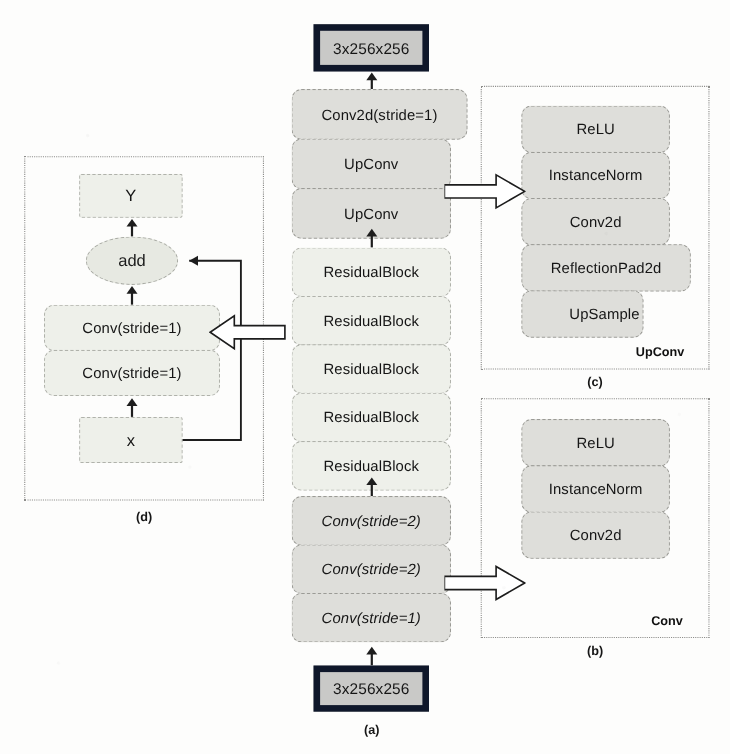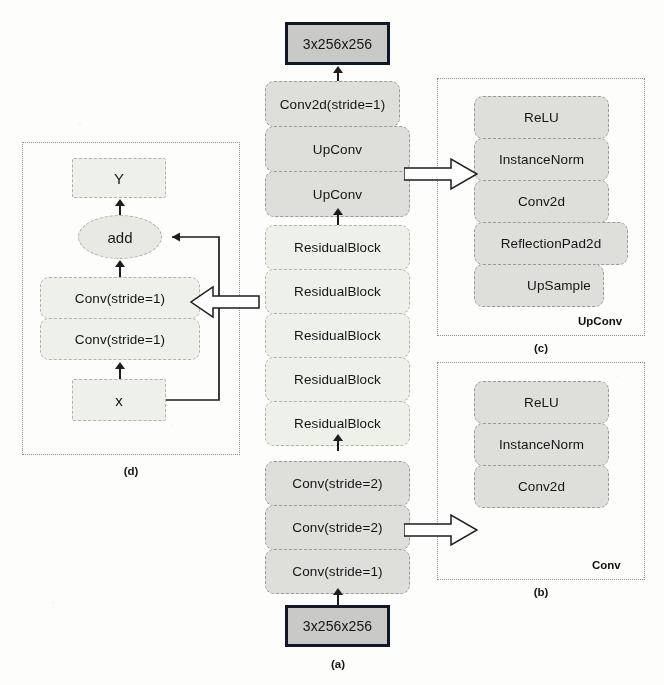--- a/index.html
+++ b/index.html
@@ -43,21 +43,21 @@
     justify-content: center;
     text-align: center;
     font-size: 13.5px;
     letter-spacing: .1px;
     color: #151515;
   }
 
   
   .io-box {
     background: #c9c9c7;
-    border: 3px solid #0f172a;
+    border: 6px solid #0f172a;
     font-size: 14px;
   }
 
   
   .stage-box {
     background: #dededa;
     border: 1.3px dashed #9b9b96;
     border-radius: 9px;
   }
 
@@ -134,21 +134,21 @@
 <div class="abs io-box node" style="left:285px; top:22px; width:105px; height:43px;">
   <span>3x256x256</span>
 </div>
 
 <div class="v-arrow" style="left:332px; top:66px; height:15px;">
   <div class="shaft"></div>
     <div class="head"></div>
 </div>
 
 <div class="abs" style="left:265px; top:81px; width:145px;">
-  <div class="stage-box node" style="width:135px; height:46px;justify-content:center;">
+  <div class="stage-box node" style="width:160px; height:46px;justify-content:center;">
     <span>Conv2d(stride=1)</span>
   </div>
   <div class="stage-box node" style="width:145px; height:46px; margin-top:-1px;">
     <span>UpConv</span>
   </div>
   <div class="stage-box node" style="width:145px; height:46px; margin-top:-1px;">
     <span>UpConv</span>
   </div>
 </div>
 
@@ -173,21 +173,21 @@
   <div class="stage-box light node" style="width:145px; height:45px; margin-top:-1px;">
     <span>ResidualBlock</span>
   </div>
 </div>
 
 <div class="v-arrow" style="left:332px; top:434px; height:17px;">
   <div class="shaft"></div>
     <div class="head"></div>
 </div>
 
-<div class="abs" style="left:265px; top:461px; width:145px;">
+<div class="abs" style="left:265px; top:451px; width:145px;font-style:italic;">
   <div class="stage-box node" style="width:145px; height:45px;">
     <span>Conv(stride=2)</span>
   </div>
   <div class="stage-box node" style="width:145px; height:45px; margin-top:-1px;">
     <span>Conv(stride=2)</span>
   </div>
   <div class="stage-box node" style="width:145px; height:45px; margin-top:-1px;">
     <span>Conv(stride=1)</span>
   </div>
 </div>
@@ -211,21 +211,21 @@
   </div>
   <div class="stage-box node" style="width:135px; height:43px; margin-top:-1px;">
     <span>InstanceNorm</span>
   </div>
   <div class="stage-box node" style="width:135px; height:43px; margin-top:-1px;">
     <span>Conv2d</span>
   </div>
   <div class="stage-box node" style="width:154px; height:43px; margin-top:-1px;">
     <span>ReflectionPad2d</span>
   </div>
-  <div class="stage-box node" style="width:130px; height:43px; margin-top:-1px;padding-left:40px;">
+  <div class="stage-box node" style="width:111px; height:43px; margin-top:-1px;padding-left:40px;">
     <span>UpSample</span>
   </div>
 </div>
 
 <div class="panel-tag" style="left:578px; top:315px;">UpConv</div>
 
 <div class="caption" style="left:503px; top:342px; width:76px;">(c)</div>
 
 <div class="block-arrow" style="left:404px; top:157px;">
   <svg width="74" height="34" viewBox="0 0 74 34">

